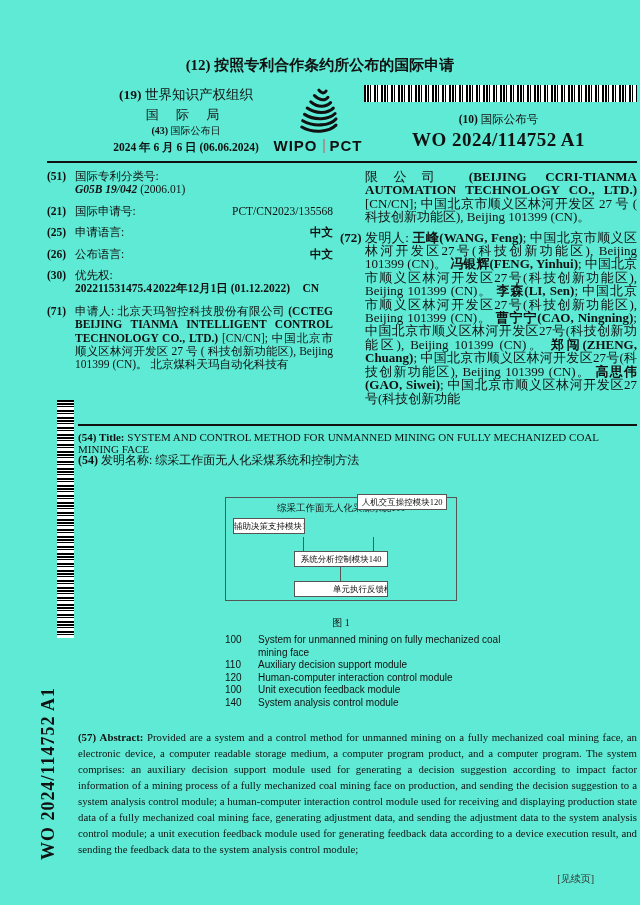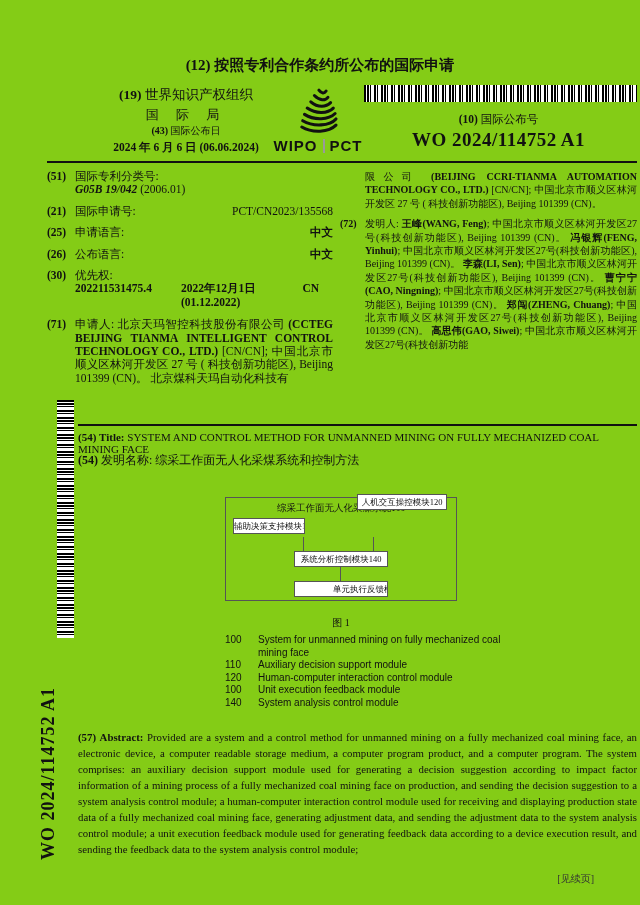--- a/index.html
+++ b/index.html
@@ -1,18 +1,18 @@
 <!DOCTYPE html>
 <html><head>
 <meta charset="utf-8">
 <style>
   * { margin:0; padding:0; box-sizing:border-box; }
   html,body { background:#888; }
   .page {
-    position:relative; width:640px; height:905px; background:#84cc16;
+    position:relative; width:640px; height:905px; background:#5eead4;
     font-family:"Liberation Serif", serif; color:#111; overflow:hidden;
     margin:0 auto;
   }
   .b { font-weight:bold; }
   .bi { font-weight:bold; font-style:italic; }
 
   
   .line12 { position:absolute; top:56px; left:0; width:640px; text-align:center;
             font-size:15px; font-weight:bold; }
   .org-block { position:absolute; left:96px; top:86px; width:180px; text-align:center; }
@@ -36,27 +36,27 @@
   .pubno-block { position:absolute; left:360px; top:112px; width:277px; text-align:center; }
   .pubno-label { font-size:11.5px; }
   .pubno-value { font-size:19px; font-weight:bold; margin-top:2px; letter-spacing:0.5px; }
 
   .rule { position:absolute; background:#111; }
   .rule1 { left:47px; top:161px; width:590px; height:2px; }
   .rule2 { left:78px; top:424px; width:559px; height:1.5px; }
 
   
   .col-left  { position:absolute; left:47px; top:170px; width:286px; font-size:11.5px; line-height:13.4px; }
-  .col-right { position:absolute; left:340px; top:170px; width:297px; font-size:10px; line-height:13.4px; }
+  .col-right { position:absolute; left:340px; top:170px; width:297px; font-size:13px; line-height:13.4px; }
   .frow { display:flex; margin-bottom:8px; }
   .fnum { font-weight:bold; width:28px; flex:0 0 28px; }
   .fval { margin-left:auto; text-align:right; }
   .indent { margin-left:28px; }
   .pri-line { display:flex; margin-left:28px; padding-right:14px; font-weight:bold; }
-  .pri-date { margin-left:29px; }
+  .pri-date { margin-left:1px; }
   .pri-cn { margin-left:auto; }
   .para { display:flex; }
   .para .ptext { flex:1; text-align:justify; }
   .cont-para { margin-left:25px; text-align:justify; margin-bottom:7px; }
 
   
   .title-en { position:absolute; left:78px; top:431px; width:559px; font-size:11px; }
   .title-zh { position:absolute; left:78px; top:452px; width:559px; font-size:12px; }
 
   

